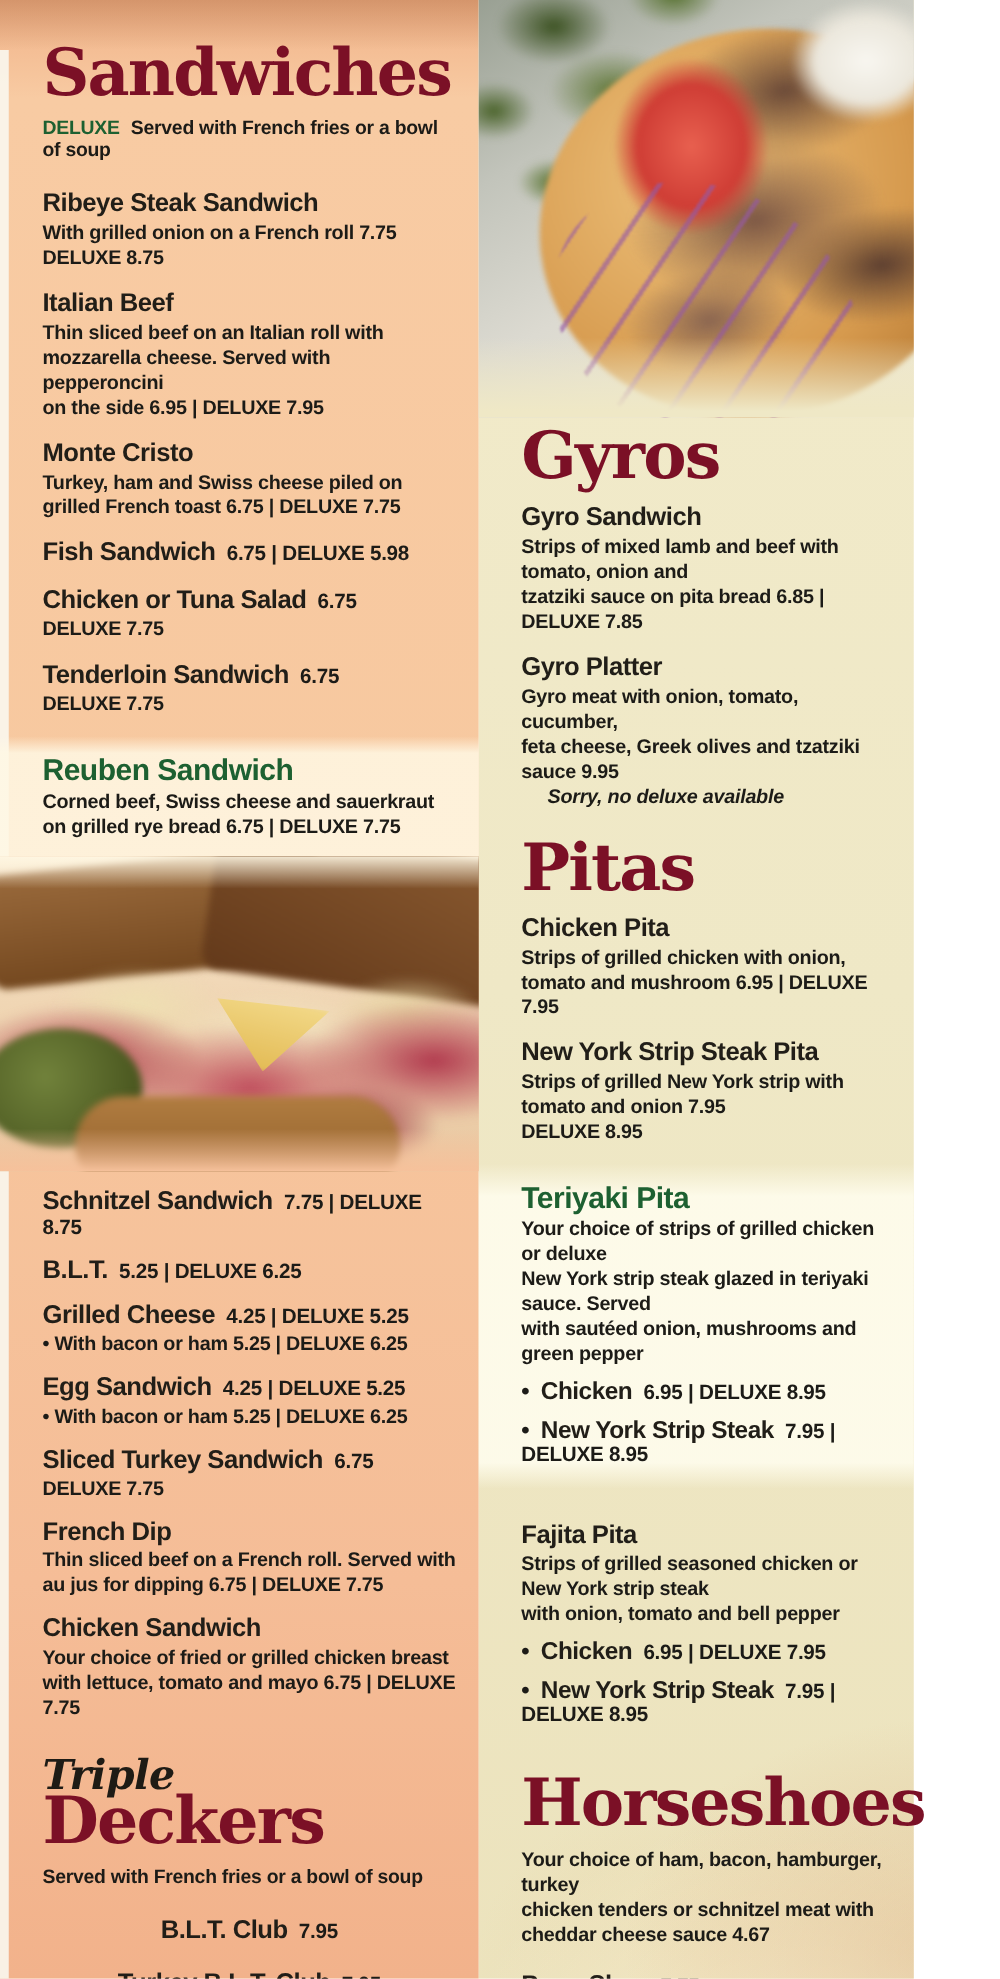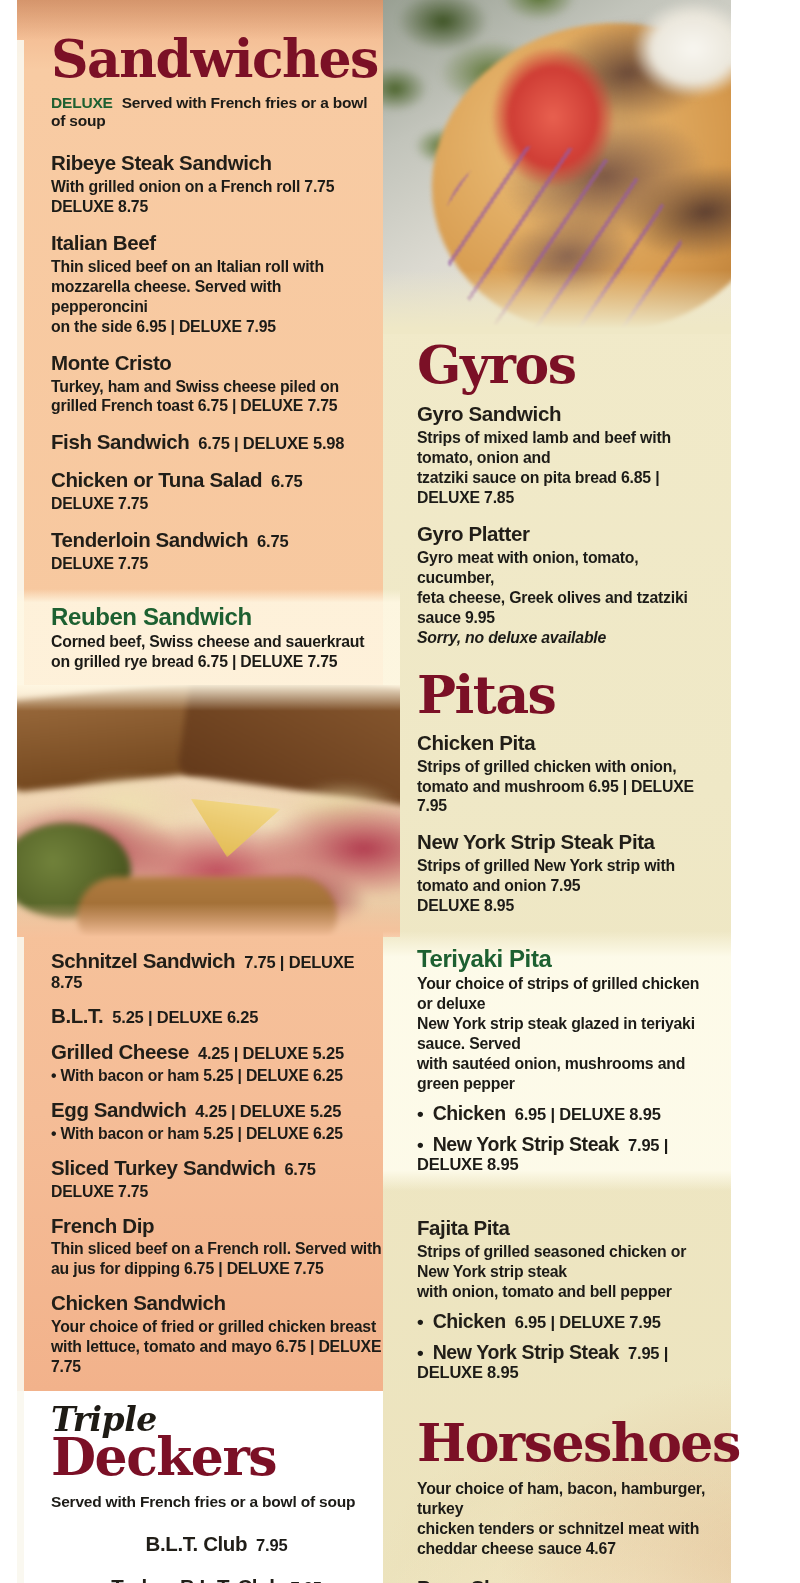--- a/index.html
+++ b/index.html
@@ -1,20 +1,20 @@
 <!DOCTYPE html>
 <html><head>
 <meta charset="utf-8">
 <style>
   html,body{margin:0;padding:0;background:#ffffff;}
   .page{position:relative;width:800px;height:1583px;overflow:hidden;
         font-family:"Liberation Sans",sans-serif;color:#1c1b17;}
 
   
-  .col-left{position:absolute;left:17px;top:0;width:383px;height:1391px;
+  .col-left{position:absolute;left:0;top:0;width:383px;height:1583px;
     background:linear-gradient(180deg,#f0b187 0%,#f8cba3 5%,#f7c89f 45%,#f5bd97 80%,#f2b28b 100%);}
   .col-left::before{content:"";position:absolute;left:0;top:0;width:100%;height:40px;
     background:linear-gradient(180deg,rgba(150,85,45,.30),rgba(150,85,45,0));}
   .scan-strip{position:absolute;left:0;top:40px;width:7px;height:1543px;
     background:rgba(250,247,238,.9);}
   .col-right{position:absolute;left:383px;top:0;width:348px;height:1583px;
     background:linear-gradient(180deg,#f2ebcb 0%,#efe8c6 50%,#ece3bd 100%);}
   .col-right::after{content:"";position:absolute;left:0;bottom:0;width:100%;height:560px;pointer-events:none;
     background:
       radial-gradient(420px 300px at 108% 96%, rgba(216,160,110,.38), transparent 62%),
@@ -29,21 +29,21 @@
     font-size:52px;line-height:.95;letter-spacing:-1.5px;color:#7b1026;}
   .deluxe-line{margin-top:11px;font-size:15.5px;font-weight:bold;letter-spacing:-.2px;}
   .deluxe-label{color:#1d6031;margin-right:9px;}
   .menu-item{margin-bottom:15px;}
   .name-row{line-height:1.12;}
   .item-name{font-size:20.5px;font-weight:bold;color:#211e18;letter-spacing:-.4px;}
   .item-price{font-size:16.5px;font-weight:bold;letter-spacing:-.2px;margin-left:9px;color:#1c1b17;}
   .item-desc{font-size:15.8px;font-weight:bold;line-height:1.26;letter-spacing:-.2px;
     color:#1c1b17;white-space:pre-line;margin-top:2px;}
   .item-note{font-size:15.8px;font-weight:bold;font-style:italic;line-height:1.26;
-    letter-spacing:-.2px;margin-top:1px;}
+    letter-spacing:-.2px;margin-top:1px;margin-left:21px;}
   .green-name{font-size:24px;font-weight:bold;color:#1d6031;letter-spacing:-.4px;line-height:1.1;}
 
   
   .band-left{margin:4px -18px 0 -34px;padding:15px 18px 13px 34px;
     background:linear-gradient(180deg,rgba(255,248,228,0) 0%,rgba(255,248,228,.85) 14%,
       rgba(255,248,228,.85) 100%);}
   .photo{position:relative;overflow:hidden;}
   .photo>div{position:absolute;}
   .photo-reuben{height:252px;margin:0 -18px 13px -34px;
     background:linear-gradient(180deg,#f7e4c9 0%,#eed2ae 60%,#e9c8a2 100%);}

